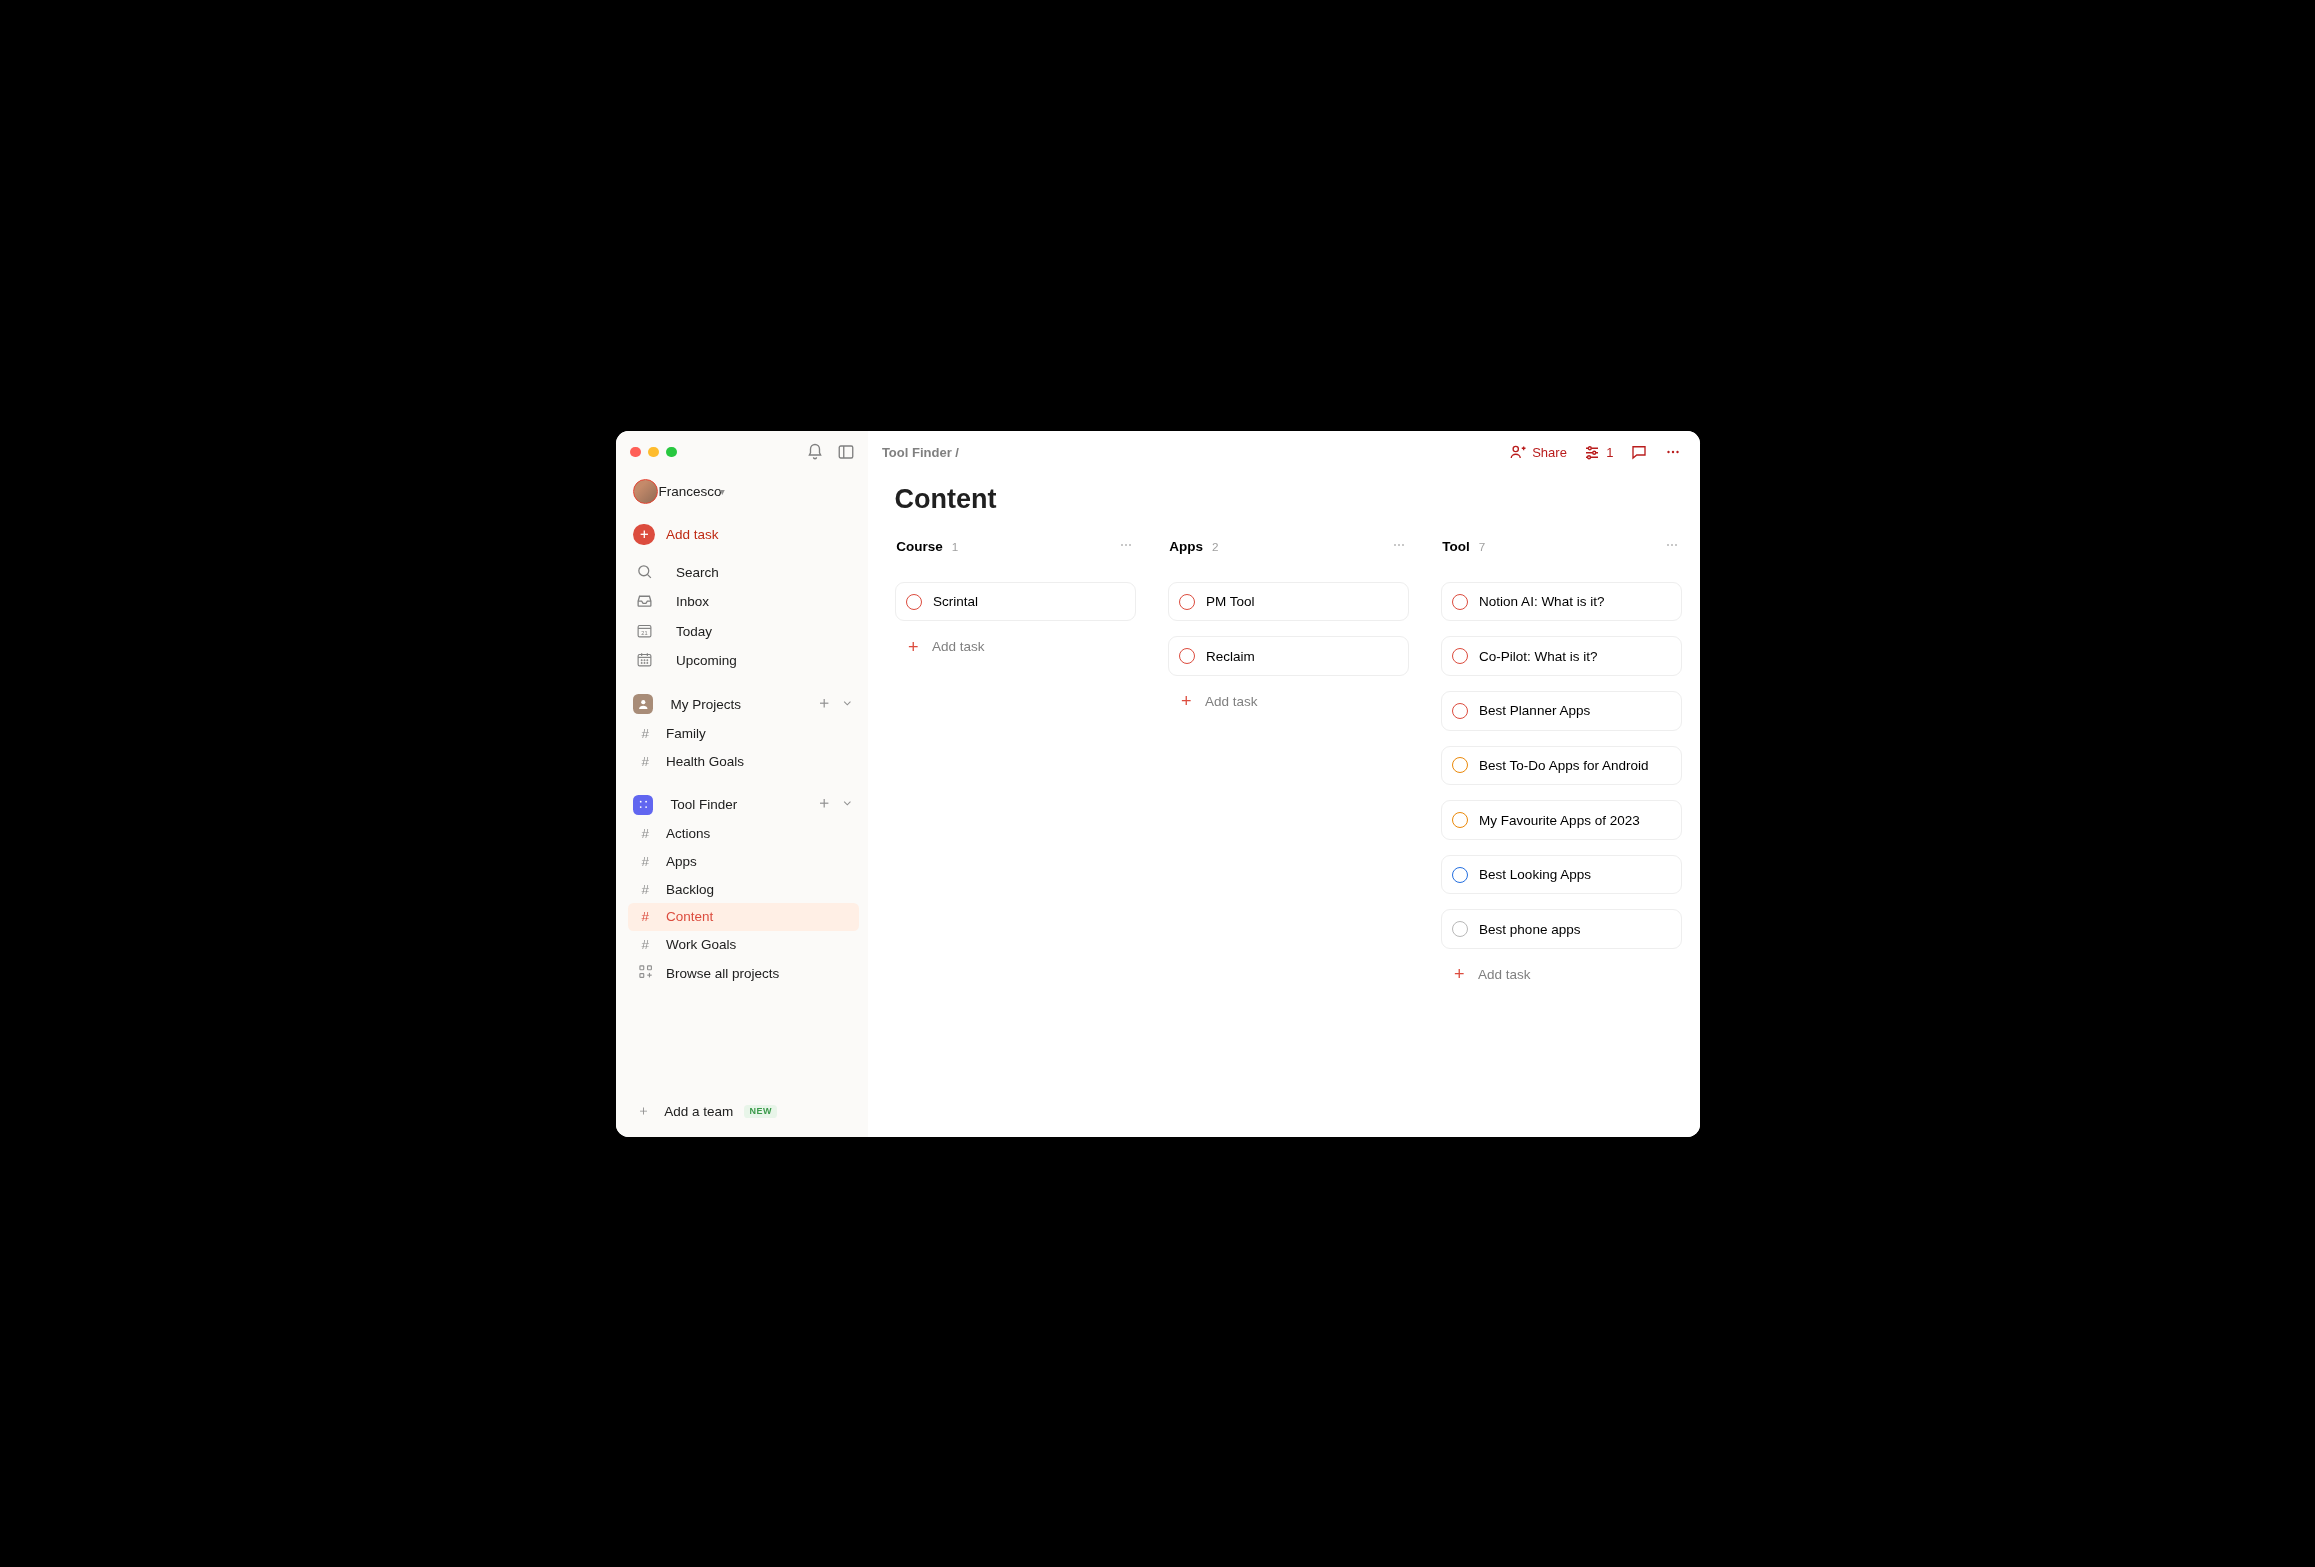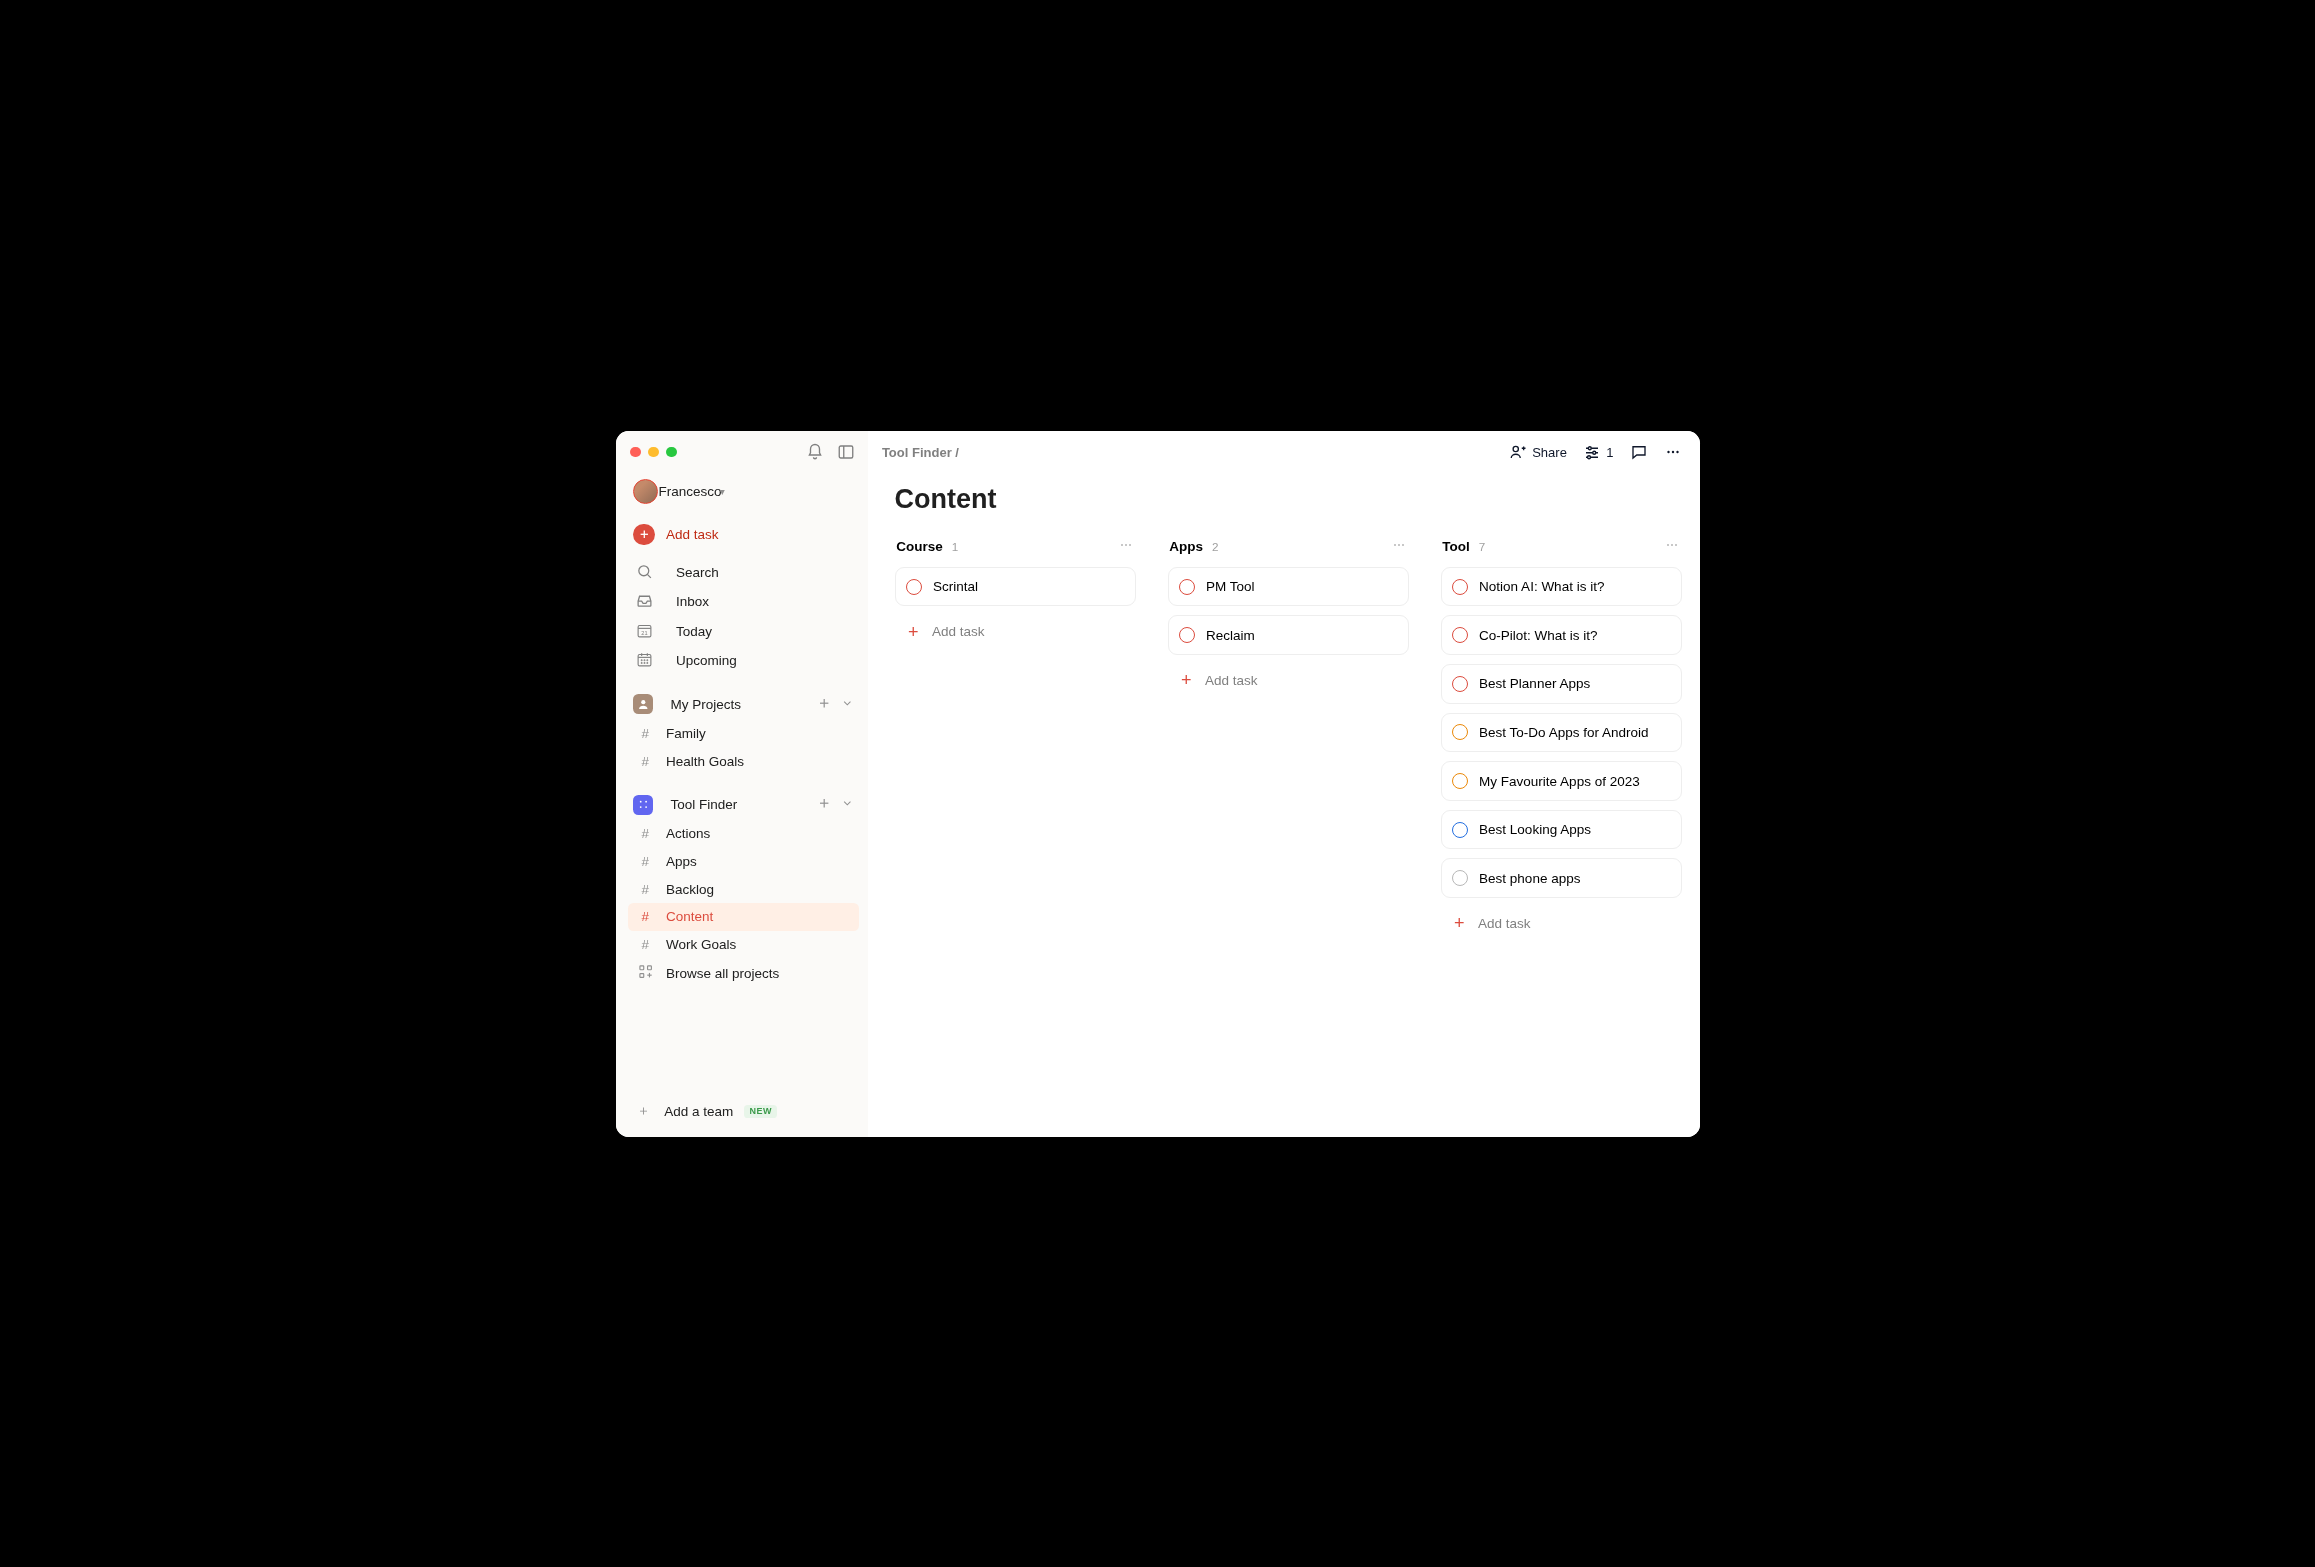--- a/index.html
+++ b/index.html
@@ -111,21 +111,21 @@
   }
 
   
   .main { flex:1; background:#fff; display:flex; flex-direction:column; }
   .topbar {
     display:flex; align-items:center; justify-content:space-between;
     padding:12.6px 18px 0 14.4px; color:#666;
   }
   .breadcrumb { font-size:13px; color:#808080; font-weight:700; cursor:pointer; }
   .tb-right { display:flex; align-items:center; gap:16px; }
-  .tb-btn { display:flex; align-items:center; gap:5.4px; cursor:pointer; color:#0f172a; font-size:13px;}
+  .tb-btn { display:flex; align-items:center; gap:5.4px; cursor:pointer; color:#b91c1c; font-size:13px;}
   .tb-btn svg { display:block; }
 
   .page-title {
     font-size:27px; font-weight:700; color:#202020;
     padding: 23.4px 0 9px 27px;
   }
 
   .board { display:flex; gap:32px; padding:9px 18px 0 27px; align-items:flex-start; overflow:auto;}
   .column { width:241px; flex-shrink:0;}
   .col-header { display:flex; align-items:center; justify-content:space-between; padding:3.6px 1.8px 10.8px 1.8px;}
@@ -133,20 +133,21 @@
   .col-name { font-weight:600; font-size:13.5px;}
   .col-count { font-size:11.7px; color:#a0a0a0;}
   .col-more { color:#b0b0b0; cursor:pointer;}
 
   .card {
     border:0.9px solid #eee; border-radius:9px;
     padding:10.8px 10.8px; margin-bottom:9px;
     display:flex; align-items:center; gap:10.8px;
     background:#fff; cursor:pointer;
     font-size:13.5px;
+    margin-top:15px;
   }
   .priority-circle {
     width:16px; height:16px; border-radius:50%;
     border:1.8px solid; flex-shrink:0; background:#fff;
   }
   .pc-p1 { border-color:#dc4c3e; }
   .pc-p2 { border-color:#eb8909; }
   .pc-p3 { border-color:#246fe0; }
   .pc-p4 { border-color:#b8b8b8; }
 

